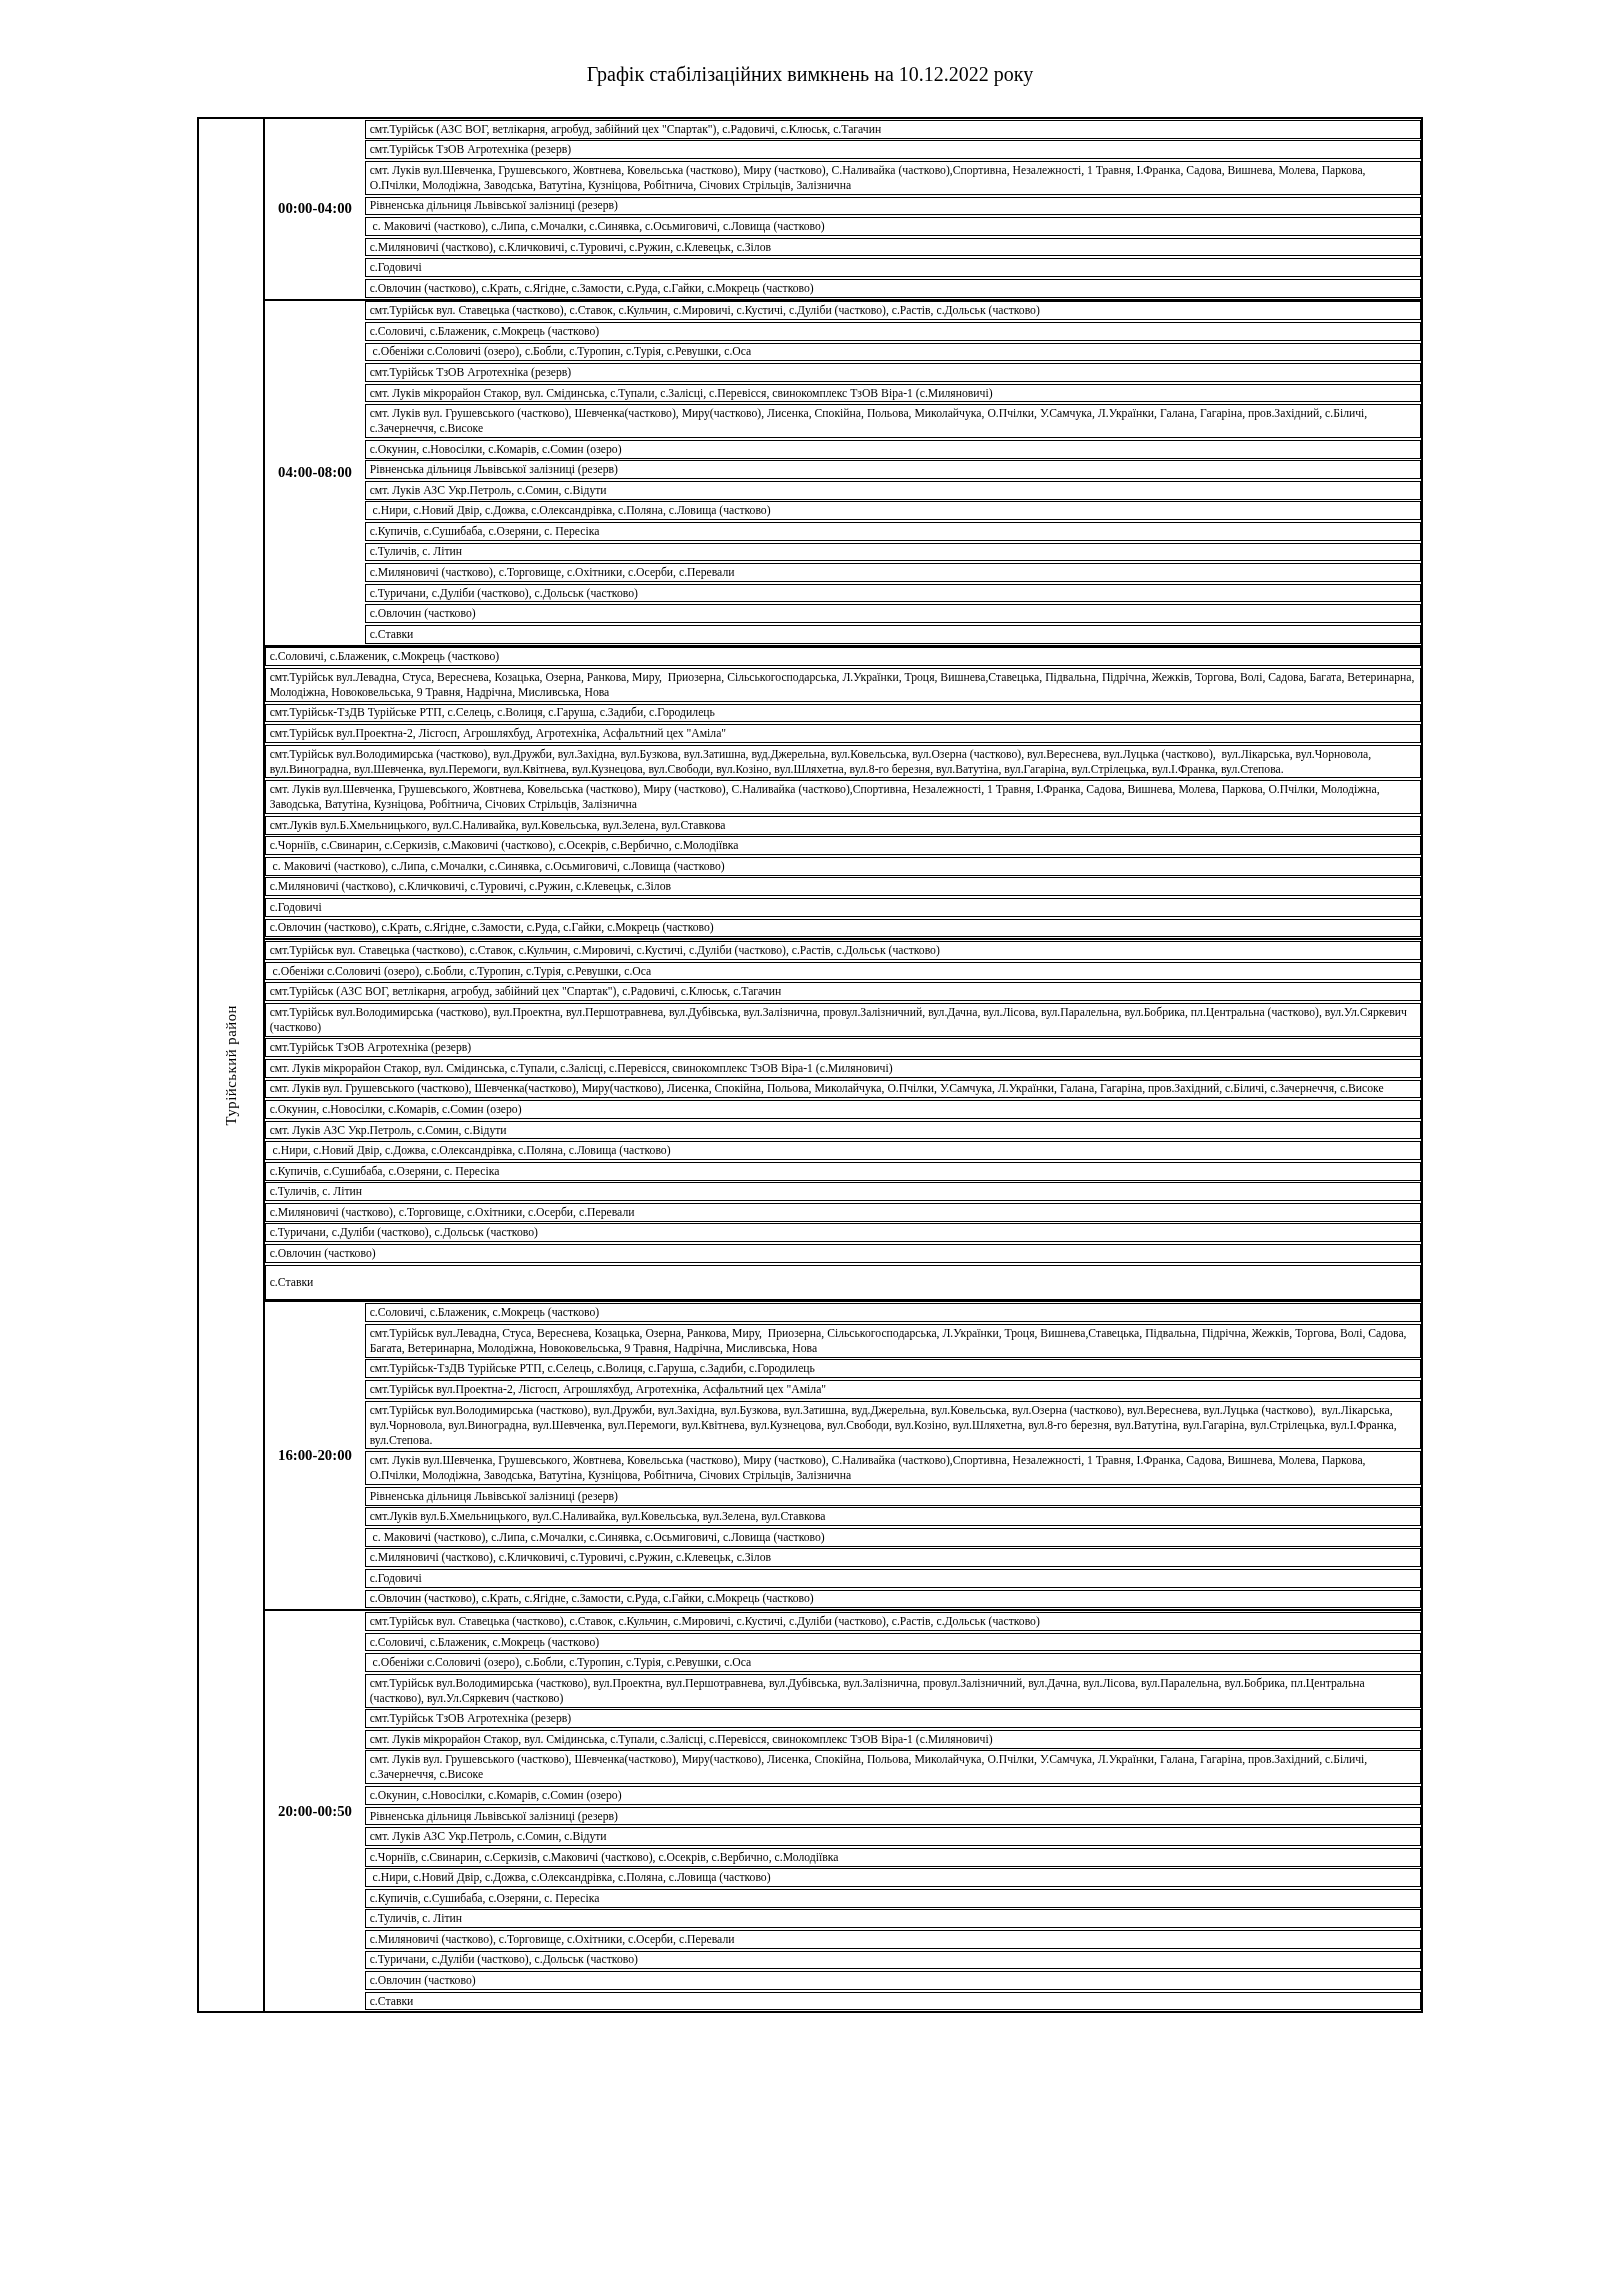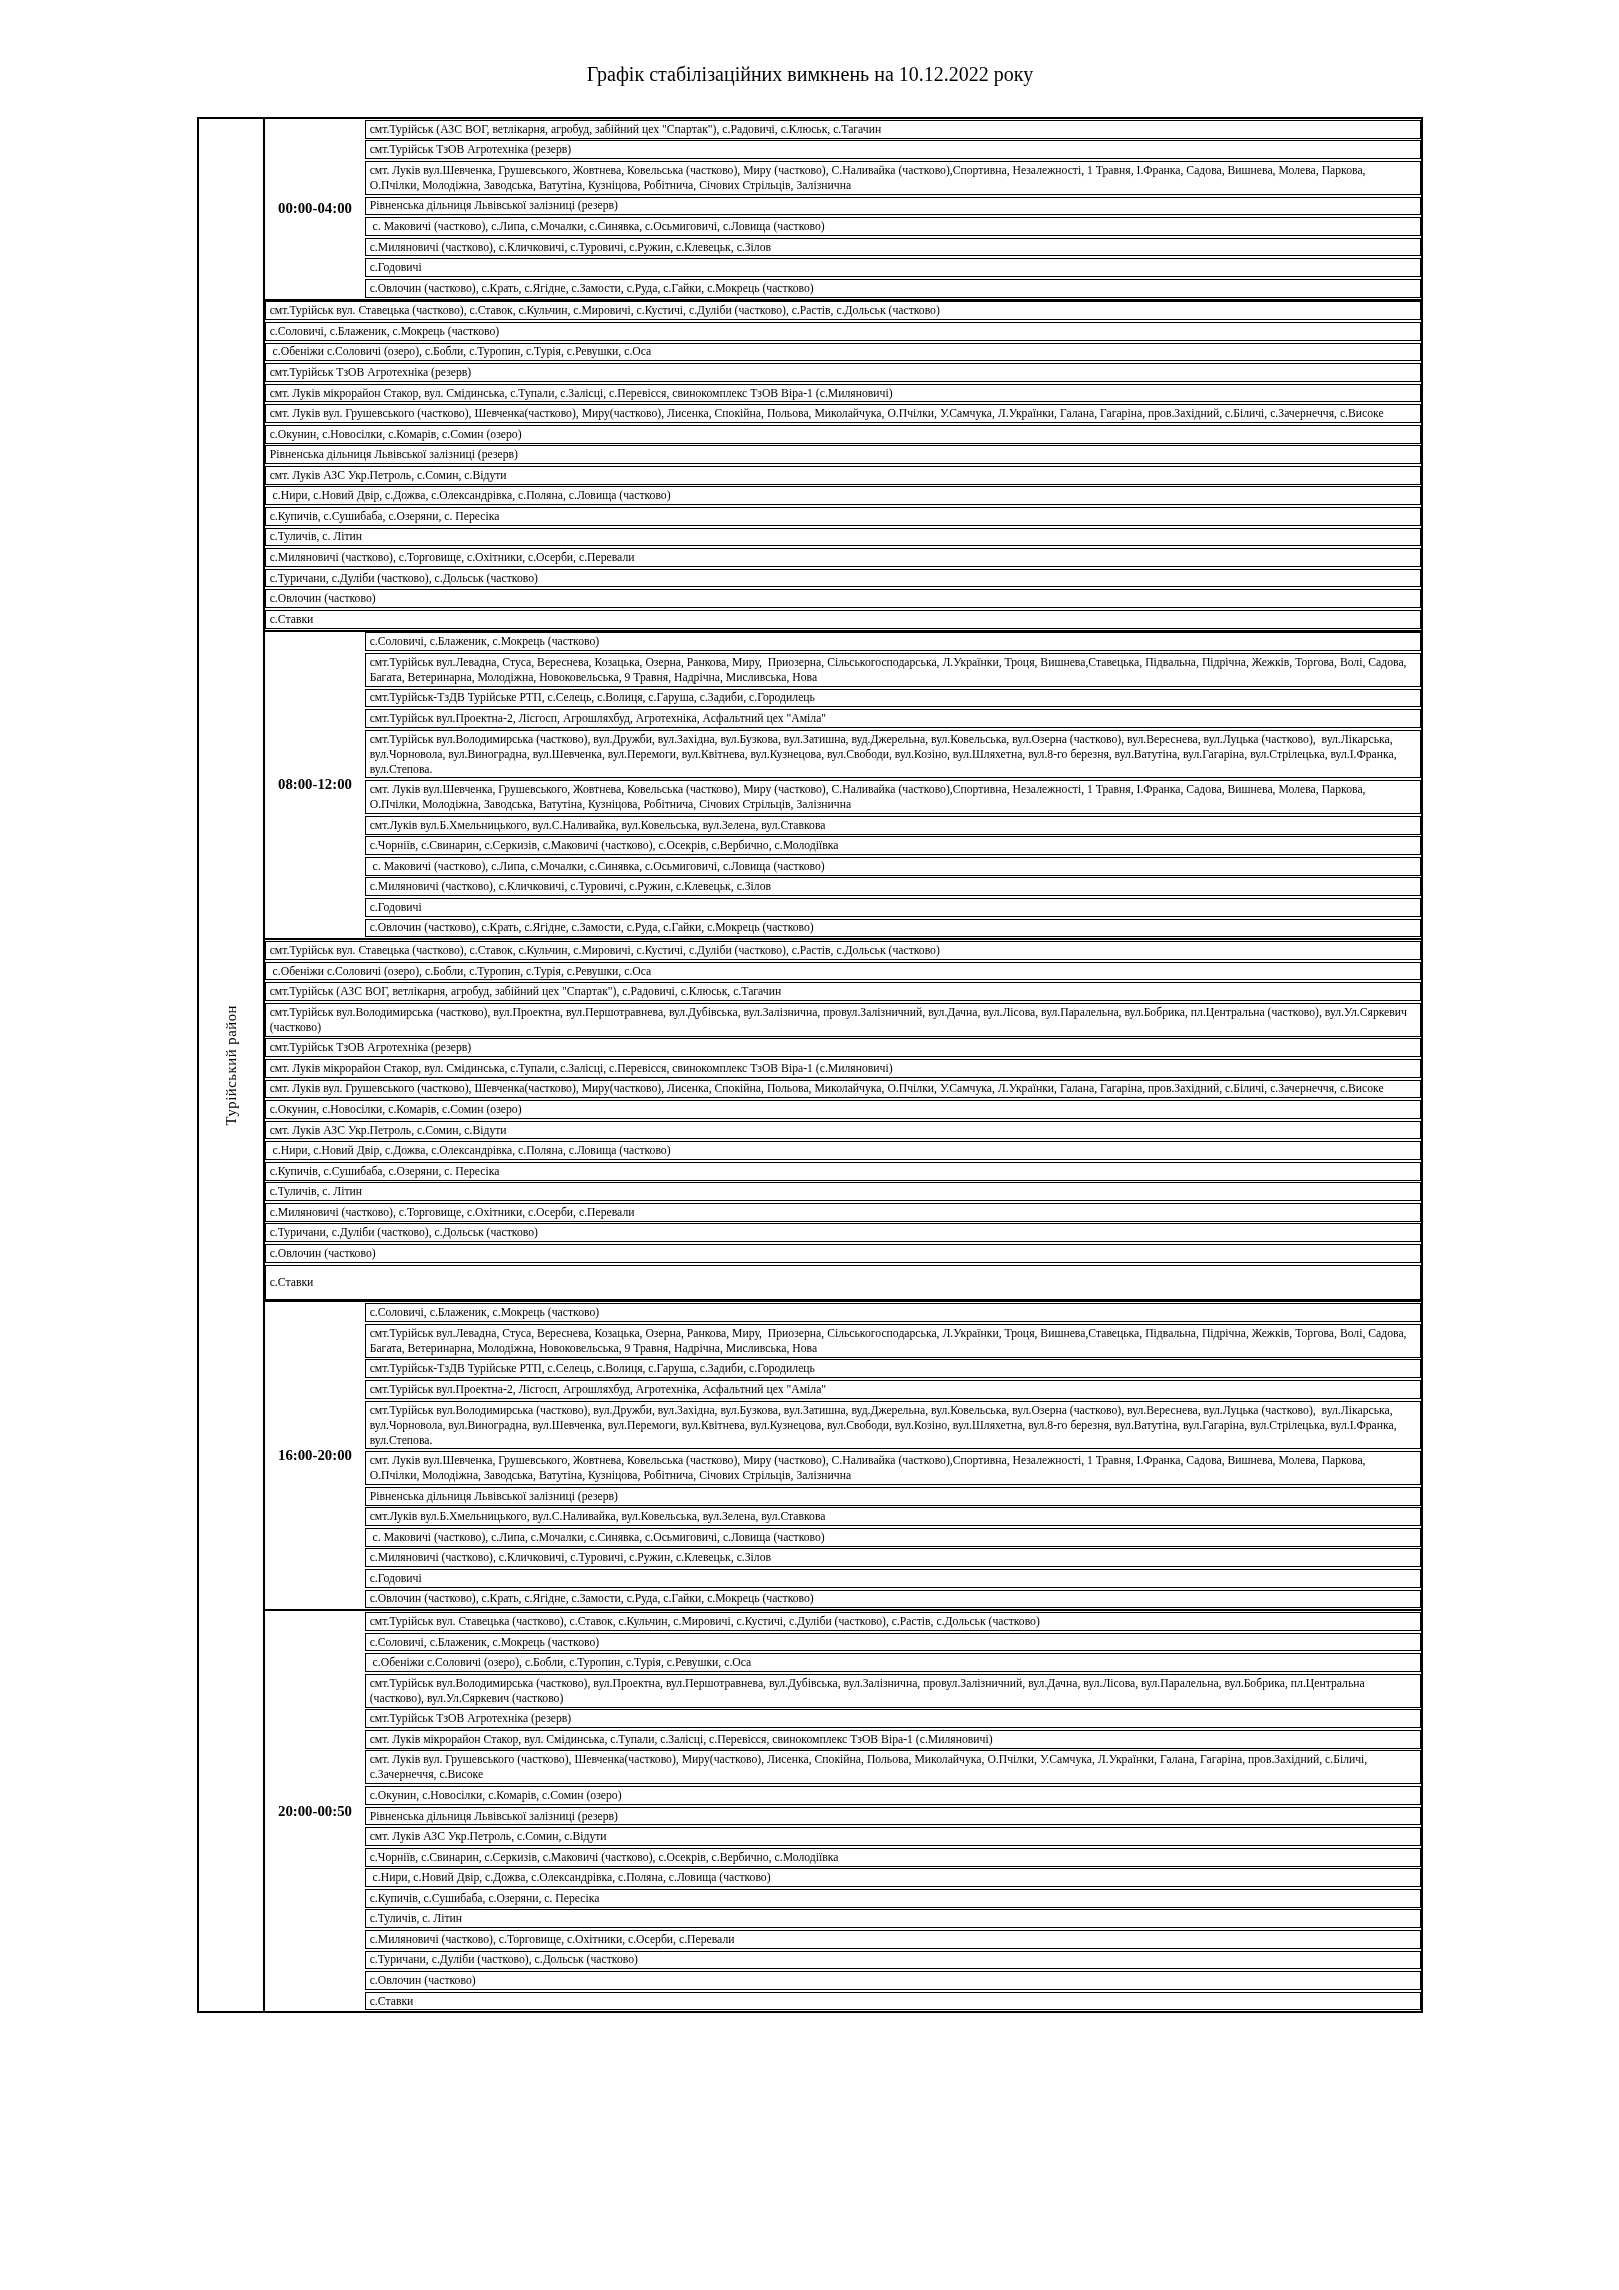--- a/index.html
+++ b/index.html
@@ -56,41 +56,41 @@
             <div class="row"><span>смт.Турійськ ТзОВ Агротехніка (резерв)</span></div>
             <div class="row"><span>смт. Луків вул.Шевченка, Грушевського, Жовтнева, Ковельська (частково), Миру (частково), С.Наливайка (частково),Спортивна, Незалежності, 1 Травня, І.Франка, Садова, Вишнева, Молева, Паркова, О.Пчілки, Молодіжна, Заводська, Ватутіна, Кузніцова, Робітнича, Січових Стрільців, Залізнична</span></div>
             <div class="row"><span>Рівненська дільниця Львівської залізниці (резерв)</span></div>
             <div class="row"><span> с. Маковичі (частково), с.Липа, с.Мочалки, с.Синявка, с.Осьмиговичі, с.Ловища (частково)</span></div>
             <div class="row"><span>с.Миляновичі (частково), с.Кличковичі, с.Туровичі, с.Ружин, с.Клевецьк, с.Зілов</span></div>
             <div class="row"><span>с.Годовичі</span></div>
             <div class="row"><span>с.Овлочин (частково), с.Крать, с.Ягідне, с.Замости, с.Руда, с.Гайки, с.Мокрець (частково)</span></div>
           </div>
         </div>
         <div class="block">
+          <div class="time-cell">04:00-08:00</div>
           <div class="rows">
             <div class="row"><span>смт.Турійськ вул. Ставецька (частково), с.Ставок, с.Кульчин, с.Мировичі, с.Кустичі, с.Дуліби (частково), с.Растів, с.Дольськ (частково)</span></div>
             <div class="row"><span>с.Соловичі, с.Блаженик, с.Мокрець (частково)</span></div>
             <div class="row"><span> с.Обеніжи с.Соловичі (озеро), с.Бобли, с.Туропин, с.Турія, с.Ревушки, с.Оса</span></div>
             <div class="row"><span>смт.Турійськ ТзОВ Агротехніка (резерв)</span></div>
             <div class="row"><span>смт. Луків мікрорайон Стакор, вул. Смідинська, с.Тупали, с.Залісці, с.Перевісся, свинокомплекс ТзОВ Віра-1 (с.Миляновичі)</span></div>
             <div class="row"><span>смт. Луків вул. Грушевського (частково), Шевченка(частково), Миру(частково), Лисенка, Спокійна, Польова, Миколайчука, О.Пчілки, У.Самчука, Л.Українки, Галана, Гагаріна, пров.Західний, с.Біличі, с.Зачернеччя, с.Високе</span></div>
             <div class="row"><span>с.Окунин, с.Новосілки, с.Комарів, с.Сомин (озеро)</span></div>
             <div class="row"><span>Рівненська дільниця Львівської залізниці (резерв)</span></div>
             <div class="row"><span>смт. Луків АЗС Укр.Петроль, с.Сомин, с.Відути</span></div>
             <div class="row"><span> с.Нири, с.Новий Двір, с.Дожва, с.Олександрівка, с.Поляна, с.Ловища (частково)</span></div>
             <div class="row"><span>с.Купичів, с.Сушибаба, с.Озеряни, с. Пересіка</span></div>
             <div class="row"><span>с.Туличів, с. Літин</span></div>
             <div class="row"><span>с.Миляновичі (частково), с.Торговище, с.Охітники, с.Осерби, с.Перевали</span></div>
             <div class="row"><span>с.Туричани, с.Дуліби (частково), с.Дольськ (частково)</span></div>
             <div class="row"><span>с.Овлочин (частково)</span></div>
             <div class="row"><span>с.Ставки</span></div>
           </div>
         </div>
         <div class="block">
-          <div class="time-cell">08:00-12:00</div>
           <div class="rows">
             <div class="row"><span>с.Соловичі, с.Блаженик, с.Мокрець (частково)</span></div>
             <div class="row"><span>смт.Турійськ вул.Левадна, Стуса, Вереснева, Козацька, Озерна, Ранкова, Миру,  Приозерна, Сільськогосподарська, Л.Українки, Троця, Вишнева,Ставецька, Підвальна, Підрічна, Жежків, Торгова, Волі, Садова, Багата, Ветеринарна, Молодіжна, Новоковельська, 9 Травня, Надрічна, Мисливська, Нова</span></div>
             <div class="row"><span>смт.Турійськ-ТзДВ Турійське РТП, с.Селець, с.Волиця, с.Гаруша, с.Задиби, с.Городилець</span></div>
             <div class="row"><span>смт.Турійськ вул.Проектна-2, Лісгосп, Агрошляхбуд, Агротехніка, Асфальтний цех "Аміла"</span></div>
             <div class="row"><span>смт.Турійськ вул.Володимирська (частково), вул.Дружби, вул.Західна, вул.Бузкова, вул.Затишна, вуд.Джерельна, вул.Ковельська, вул.Озерна (частково), вул.Вереснева, вул.Луцька (частково),  вул.Лікарська, вул.Чорновола, вул.Виноградна, вул.Шевченка, вул.Перемоги, вул.Квітнева, вул.Кузнецова, вул.Свободи, вул.Козіно, вул.Шляхетна, вул.8-го березня, вул.Ватутіна, вул.Гагаріна, вул.Стрілецька, вул.І.Франка, вул.Степова.</span></div>
             <div class="row"><span>смт. Луків вул.Шевченка, Грушевського, Жовтнева, Ковельська (частково), Миру (частково), С.Наливайка (частково),Спортивна, Незалежності, 1 Травня, І.Франка, Садова, Вишнева, Молева, Паркова, О.Пчілки, Молодіжна, Заводська, Ватутіна, Кузніцова, Робітнича, Січових Стрільців, Залізнична</span></div>
             <div class="row"><span>смт.Луків вул.Б.Хмельницького, вул.С.Наливайка, вул.Ковельська, вул.Зелена, вул.Ставкова</span></div>
             <div class="row"><span>с.Чорніїв, с.Свинарин, с.Серкизів, с.Маковичі (частково), с.Осекрів, с.Вербично, с.Молодіївка</span></div>
             <div class="row"><span> с. Маковичі (частково), с.Липа, с.Мочалки, с.Синявка, с.Осьмиговичі, с.Ловища (частково)</span></div>

